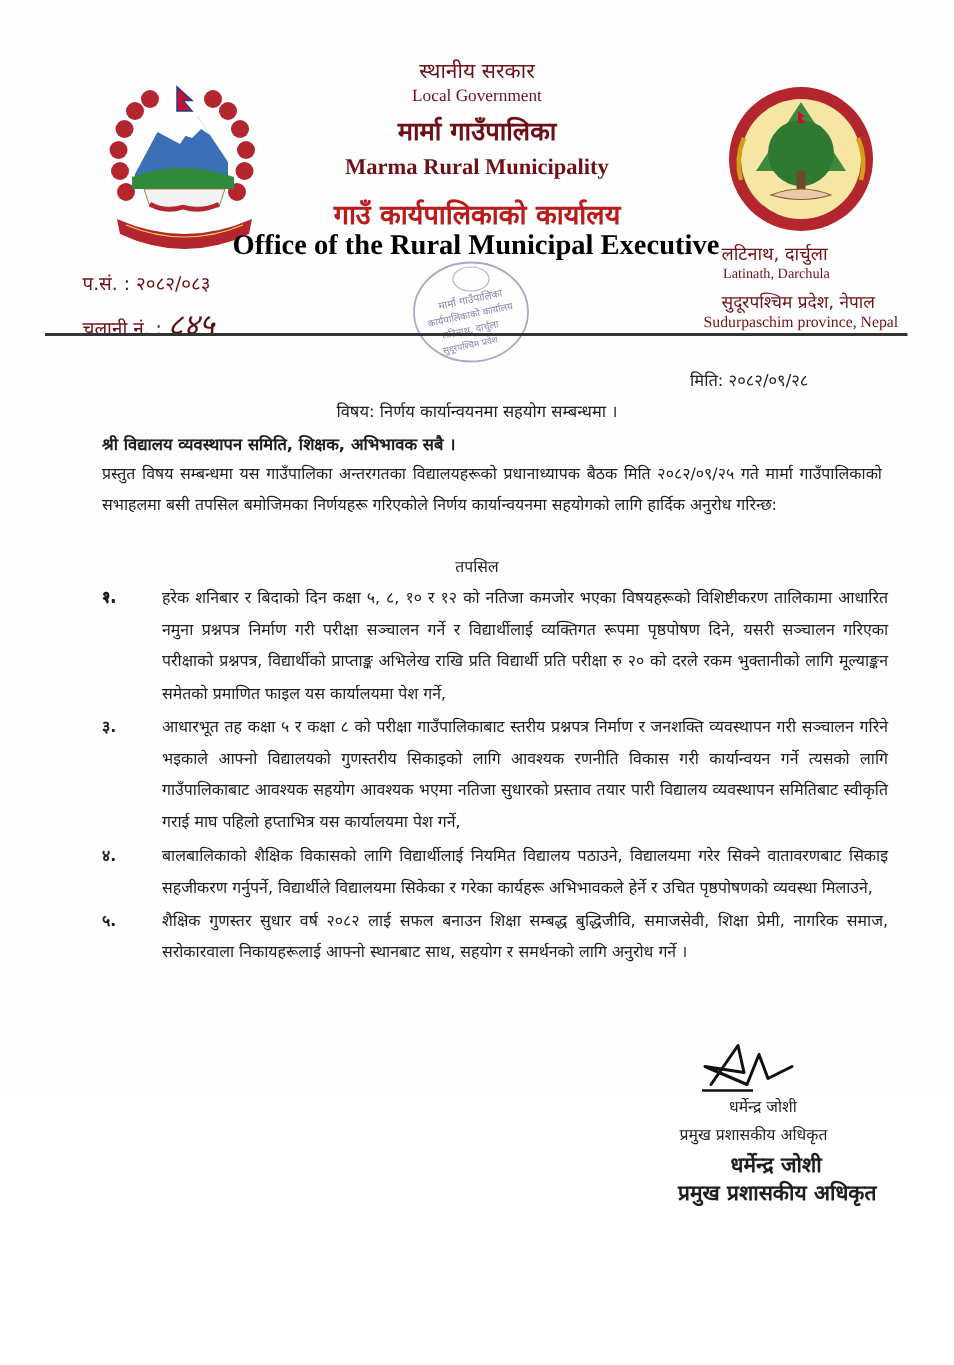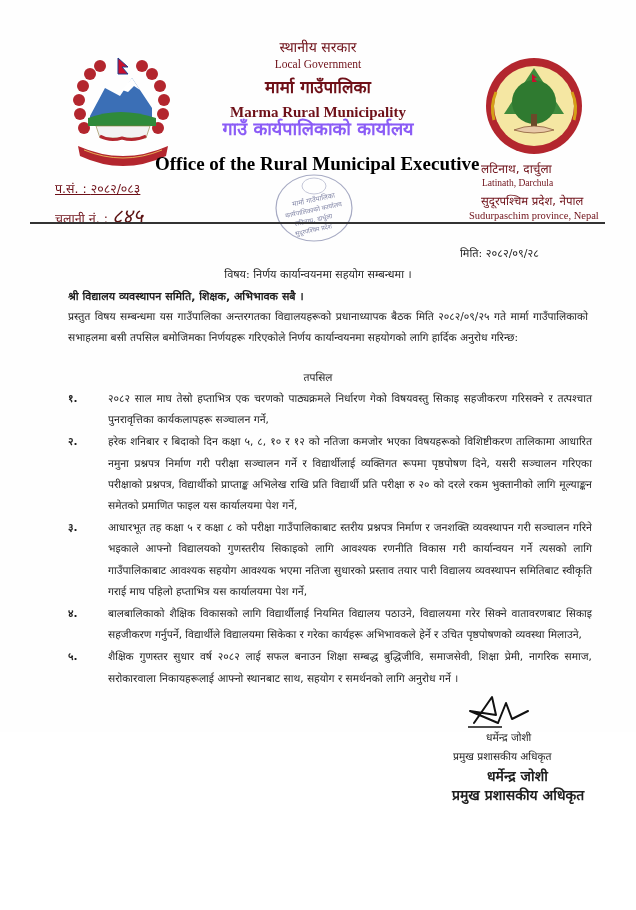--- a/index.html
+++ b/index.html
@@ -5,28 +5,28 @@
   html, body { margin:0; padding:0; }
   body { width:636px; height:910px; background:#ffffff; position:relative; overflow:hidden;
          font-family:"DejaVu Serif", serif; color:#1a1a1a; }
   .page { position:absolute; left:0; top:0; width:636px; height:732px; background:#fefefe; }
   .abs { position:absolute; }
   .hdr-center { text-align:center; left:140px; width:356px; }
   .hdr1 { top:37px; font-size:14px; font-family:"DejaVu Sans", sans-serif; color:#6e1018; }
   .hdr2 { top:58px; font-size:11.5px; font-family:"Liberation Serif", serif; color:#6e1018; }
   .hdr3 { top:75px; font-size:17px; font-family:"DejaVu Sans", sans-serif; color:#6e1018; font-weight:bold; }
   .hdr4 { top:104px; font-size:15px; font-family:"Liberation Serif", serif; color:#6e1018; font-weight:bold; }
-  .hdr5 { top:116px; font-size:18px; font-family:"DejaVu Sans", sans-serif; color:#8b5cf6; font-weight:bold; }
+  .hdr5 { top:130px; font-size:18px; font-family:"DejaVu Sans", sans-serif; color:#b91c1c; font-weight:bold; }
   .hdr6 { top:153px; left:155px; width:330px; font-size:19px; font-family:"Liberation Serif", serif; color:#000000; font-weight:bold; white-space:nowrap; }
   .tollfree { top:37px; left:398px; font-size:13.5px; font-family:"DejaVu Sans", sans-serif; color:#6e1018; white-space:nowrap; }
   .addr-np { top:160px; left:481px; font-size:12px; font-family:"DejaVu Sans", sans-serif; color:#6e1018; white-space:nowrap; }
   .addr-en { top:178px; left:482px; font-size:9.5px; font-family:"Liberation Serif", serif; color:#6e1018; white-space:nowrap; }
   .prov-np { top:193px; left:481px; font-size:11.5px; font-family:"DejaVu Sans", sans-serif; color:#6e1018; white-space:nowrap; }
   .prov-en { top:210px; left:469px; font-size:10.5px; font-family:"Liberation Serif", serif; color:#6e1018; white-space:nowrap; }
-  .ref { top:180px; left:55px; font-size:12.5px; font-family:"DejaVu Sans", sans-serif; color:#6e1018; white-space:nowrap;text-decoration:underline; }
+  .ref { top:180px; left:55px; font-size:12.5px; font-family:"DejaVu Sans", sans-serif; color:#6e1018; white-space:nowrap; }
   .dispatch { top:202px; left:55px; font-size:12.5px; font-family:"DejaVu Sans", sans-serif; color:#6e1018; white-space:nowrap; }
   .dispatch .hand { font-family:Liberation Serif, serif; font-style:italic; font-size:20px; color:#5a1010; }
   .divider { top:222px; left:30px; width:575px; height:1.5px; background:#333; }
   .body-text { font-family:"DejaVu Sans", sans-serif; font-size:10.6px; color:#1e1e1e; }
   .date { top:245px; left:460px; font-size:11px; white-space:nowrap; }
   .subject { top:266px; left:0; width:636px; text-align:center; font-size:11px; }
   .salutation { top:288px; left:68px; font-size:11px; font-weight:bold; white-space:nowrap; }
   .intro { top:306px; left:68px; width:520px; line-height:21px; text-align:justify; }
   .tapasil { top:370px; left:0; width:636px; text-align:center; font-size:10.5px; }
   .items { top:388px; left:68px; width:524px; margin:0; padding:0; list-style:none; }
@@ -128,21 +128,20 @@
 
   <div class="abs body-text date">मिति: २०८२/०९/२८</div>
   <div class="abs body-text subject">विषय: निर्णय कार्यान्वयनमा सहयोग सम्बन्धमा ।</div>
   <div class="abs body-text salutation">श्री विद्यालय व्यवस्थापन समिति, शिक्षक, अभिभावक सबै ।</div>
   <div class="abs body-text intro">प्रस्तुत विषय सम्बन्धमा यस गाउँपालिका अन्तरगतका विद्यालयहरूको प्रधानाध्यापक बैठक मिति २०८२/०९/२५ गते मार्मा गाउँपालिकाको सभाहलमा बसी तपसिल बमोजिमका निर्णयहरू गरिएकोले निर्णय कार्यान्वयनमा सहयोगको लागि हार्दिक अनुरोध गरिन्छ:</div>
   <div class="abs body-text tapasil">तपसिल</div>
 
   <ol class="abs body-text items">
     <li class="item">
       <span class="num">१.</span>
-      <span>२०८२ साल माघ तेस्रो हप्ताभित्र एक चरणको पाठ्यक्रमले निर्धारण गेको विषयवस्तु सिकाइ सहजीकरण गरिसक्ने र तत्पश्चात पुनरावृत्तिका कार्यकलापहरू सञ्चालन गर्ने,</span>
     </li>
     <li class="item">
       <span class="num">२.</span>
       <span>हरेक शनिबार र बिदाको दिन कक्षा ५, ८, १० र १२ को नतिजा कमजोर भएका विषयहरूको विशिष्टीकरण तालिकामा आधारित नमुना प्रश्नपत्र निर्माण गरी परीक्षा सञ्चालन गर्ने र विद्यार्थीलाई व्यक्तिगत रूपमा पृष्ठपोषण दिने, यसरी सञ्चालन गरिएका परीक्षाको प्रश्नपत्र, विद्यार्थीको प्राप्ताङ्क अभिलेख राखि प्रति विद्यार्थी प्रति परीक्षा रु २० को दरले रकम भुक्तानीको लागि मूल्याङ्कन समेतको प्रमाणित फाइल यस कार्यालयमा पेश गर्ने,</span>
     </li>
     <li class="item">
       <span class="num">३.</span>
       <span>आधारभूत तह कक्षा ५ र कक्षा ८ को परीक्षा गाउँपालिकाबाट स्तरीय प्रश्नपत्र निर्माण र जनशक्ति व्यवस्थापन गरी सञ्चालन गरिने भइकाले आफ्नो विद्यालयको गुणस्तरीय सिकाइको लागि आवश्यक रणनीति विकास गरी कार्यान्वयन गर्ने त्यसको लागि गाउँपालिकाबाट आवश्यक सहयोग आवश्यक भएमा नतिजा सुधारको प्रस्ताव तयार पारी विद्यालय व्यवस्थापन समितिबाट स्वीकृति गराई माघ पहिलो हप्ताभित्र यस कार्यालयमा पेश गर्ने,</span>
     </li>
     <li class="item">

